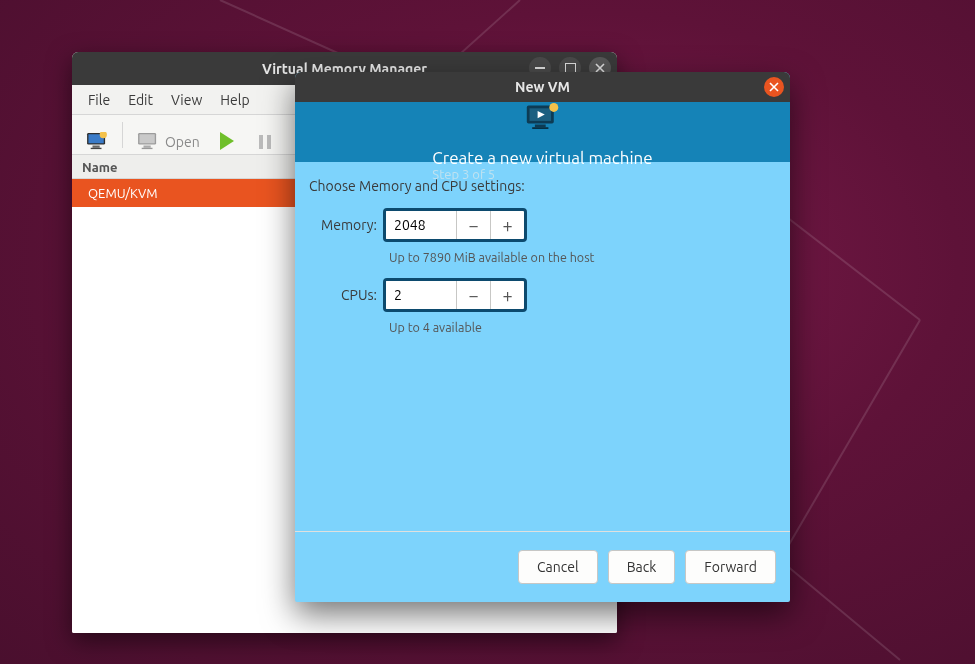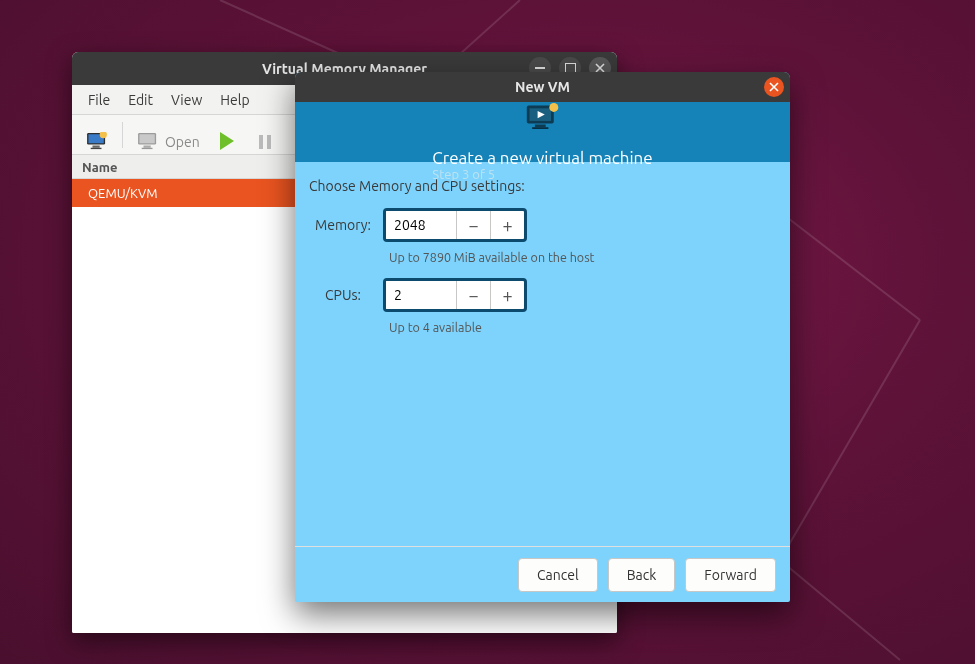--- a/index.html
+++ b/index.html
@@ -46,26 +46,26 @@
   }
   .dlg-title { height:30px; background:#3a3a3a; display:flex; align-items:center; justify-content:center; position:relative; color:#e6e6e6; font-weight:600; font-size:14px;}
   .dlg-close { position:absolute; right:6px; top:5px; width:20px; height:20px; border-radius:50%; background:#e95420; display:flex; align-items:center; justify-content:center; cursor:pointer;}
   .dlg-close svg{width:10px;height:10px;}
   .dlg-banner { height:60px; background:#1583b7; color:#fff; display:flex; align-items:center; padding:0 12px; gap:14px;flex-direction:column;}
   .banner-txt h1{font-size:17px; font-weight:400;}
   .banner-txt .step{font-size:13px; color:#bfe2f0;}
   .dlg-body { flex:1; padding:16px 14px 10px 14px; color:#3a3a3a; font-size:14px; display:flex; flex-direction:column;}
   .section-heading{margin-bottom:14px;}
   .formrow { display:flex; align-items:center; margin-bottom:4px;}
-  .formrow label { width:74px; text-align:center; padding-right:6px;}
+  .formrow label { width:74px; text-align:right; padding-right:6px;}
   .spinbox { display:flex; height:34px; border:3px solid #0c4a6e; border-radius:4px; background:#fff; overflow:hidden;}
   .spinbox input{ width:70px; border:none; outline:none; padding:0 8px; font-size:14px;}
   .spinbtn { width:34px; border-left:1px solid #c7c7c5; display:flex; align-items:center; justify-content:center; font-size:18px; color:#555; cursor:pointer; user-select:none;}
   .helper { font-size:12.5px; color:#555; margin:4px 0 14px 80px;}
-  .dlg-footer { height:56px; border-top:1px solid #e0e0de; display:flex; align-items:center; justify-content:flex-end; padding:0 14px; gap:10px;}
+  .dlg-footer { height:71px; border-top:1px solid #e0e0de; display:flex; align-items:center; justify-content:flex-end; padding:0 14px; gap:10px;}
   .btn { height:34px; padding:0 18px; border:1px solid #c7c7c5; background:#fdfdfc; border-radius:4px; font-size:14px; color:#333; cursor:pointer; display:flex; align-items:center;}
   
   
   .icon-monitor{width:22px;height:18px;}
   .icon-play{width:0;height:0;border-left:14px solid #6fbf2a;border-top:9px solid transparent;border-bottom:9px solid transparent;}
   .banner-icon{width:36px;height:32px;position:relative;}
 </style>
 </head>
 <body>
 

